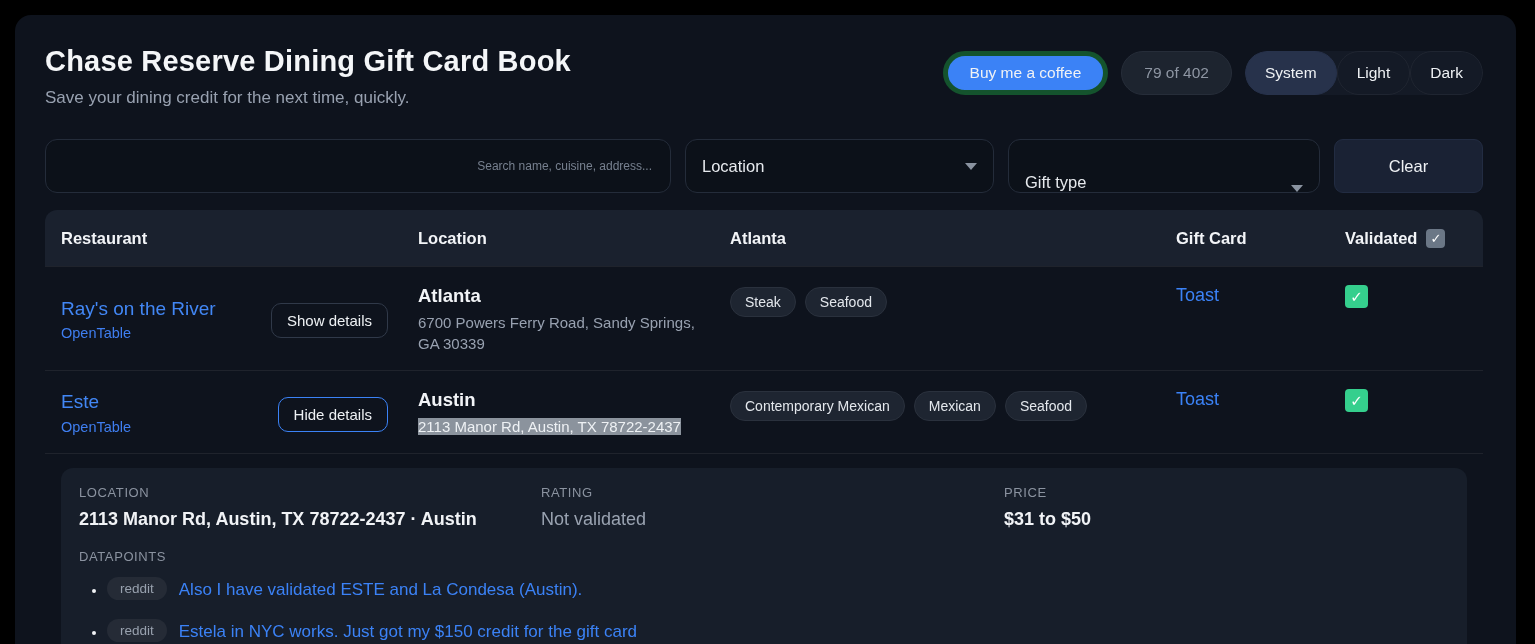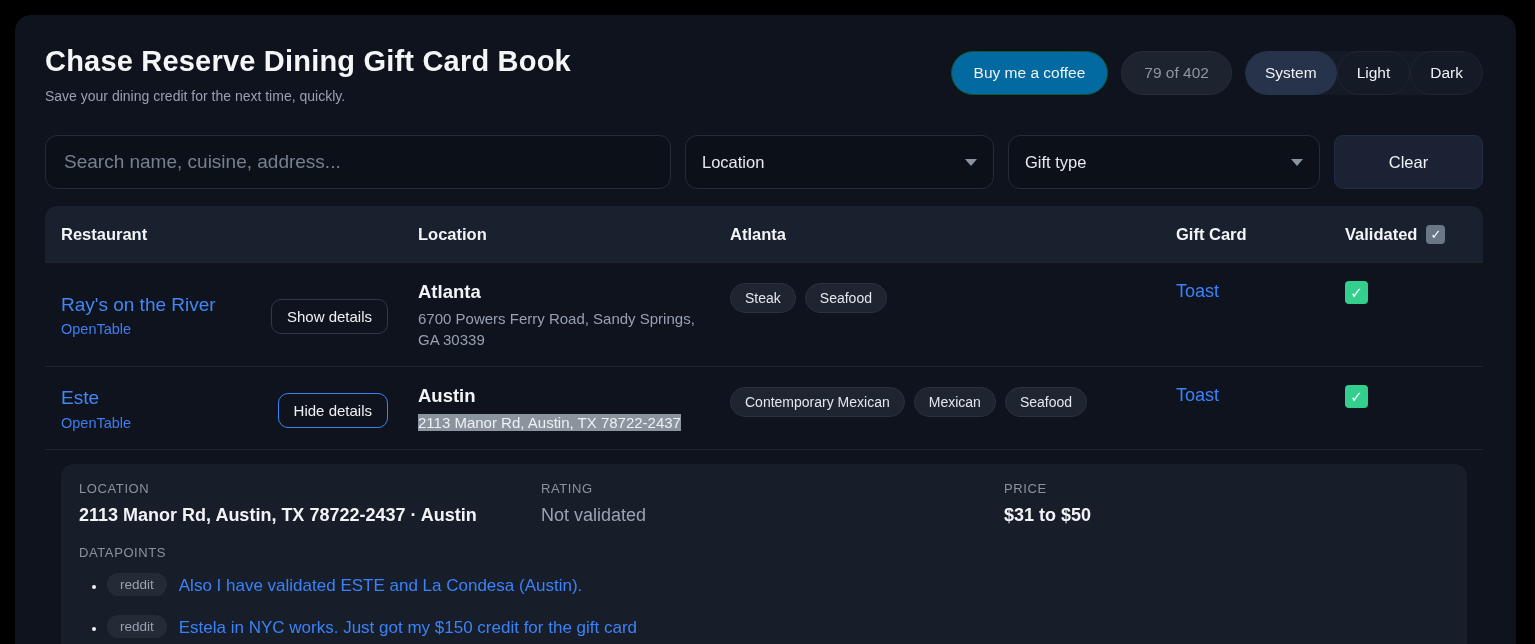--- a/index.html
+++ b/index.html
@@ -17,55 +17,56 @@
     background: #0e131d;
     border-radius: 16px;
     padding: 30px 33px 40px 30px;
   }
 
   
   .top-bar { display: flex; justify-content: space-between; align-items: flex-start; }
   .page-title {
     font-size: 29px; font-weight: 700; color: #f4f6f8; letter-spacing: 0.2px;
   }
-  .page-subtitle { margin-top: 10px; font-size: 14px; color: #98a1b0; }
+  .page-subtitle { margin-top: 10px; font-size: 17px; color: #98a1b0; }
   .top-controls { display: flex; align-items: center; gap: 13px; margin-top: 6px; }
   .pill-btn {
     height: 44px; display: inline-flex; align-items: center;
     padding: 0 22px; border-radius: 999px; font-size: 15.5px; cursor: pointer;
   }
-  .coffee-btn { background: #0369a1; border: 1px solid #14532d; color: #f0f2f5; }
+  .coffee-btn { background: #3b82f6; border: 5px solid #14532d; color: #f0f2f5; }
   .count-pill { background: #1d242f; border: 1px solid #262d39; color: #8e96a3; }
   .theme-toggle {
     display: flex; align-items: center; background: #141a26;
     border-radius: 999px; padding: 0; height: 44px; overflow: hidden;
   }
   .theme-seg {
     height: 44px; display: inline-flex; align-items: center; padding: 12px 19px;
     font-size: 15.5px; color: #eef1f4; cursor: pointer;
     border: 1px solid rgba(255,255,255,0.05); border-radius: 999px; background: transparent;
   }
   .theme-seg.selected { background: #27324b; border-color: #27324b; }
 
   
   .filter-row { display: flex; gap: 14px; margin-top: 31px; }
   .search-input {
     flex: 0 0 626px; height: 54px; background: #0c1119;
     border: 1px solid #242c3a; border-radius: 12px; padding: 0 18px;
-    font-size: 19px; color: #dfe3e9; outline: none;
+    font-size: 12px; color: #dfe3e9; outline: none;
     font-family: "Liberation Sans", "DejaVu Sans", sans-serif;
+    text-align: right;
   }
   .search-input::placeholder { color: #77808f; }
   .select-box {
     height: 54px; background: #0c1119; border: 1px solid #242c3a;
     border-radius: 12px; padding: 0 16px; display: flex; align-items: center;
     justify-content: space-between; font-size: 16.5px; color: #e7eaee; cursor: pointer;
   }
   .select-location { flex: 0 0 309px; }
-  .select-gift { flex: 0 0 312px; }
+  .select-gift { flex: 0 0 312px; align-items: flex-end; }
   .caret-down {
     width: 0; height: 0; border-left: 6px solid transparent;
     border-right: 6px solid transparent; border-top: 7px solid #8a93a0;
   }
   .clear-btn {
     flex: 1 1 auto; height: 54px; background: #1a2234; border: 1px solid #222c42;
     border-radius: 9px; color: #eef1f4; font-size: 16.5px; cursor: pointer;
     font-family: "Liberation Sans", "DejaVu Sans", sans-serif;
   }
 

